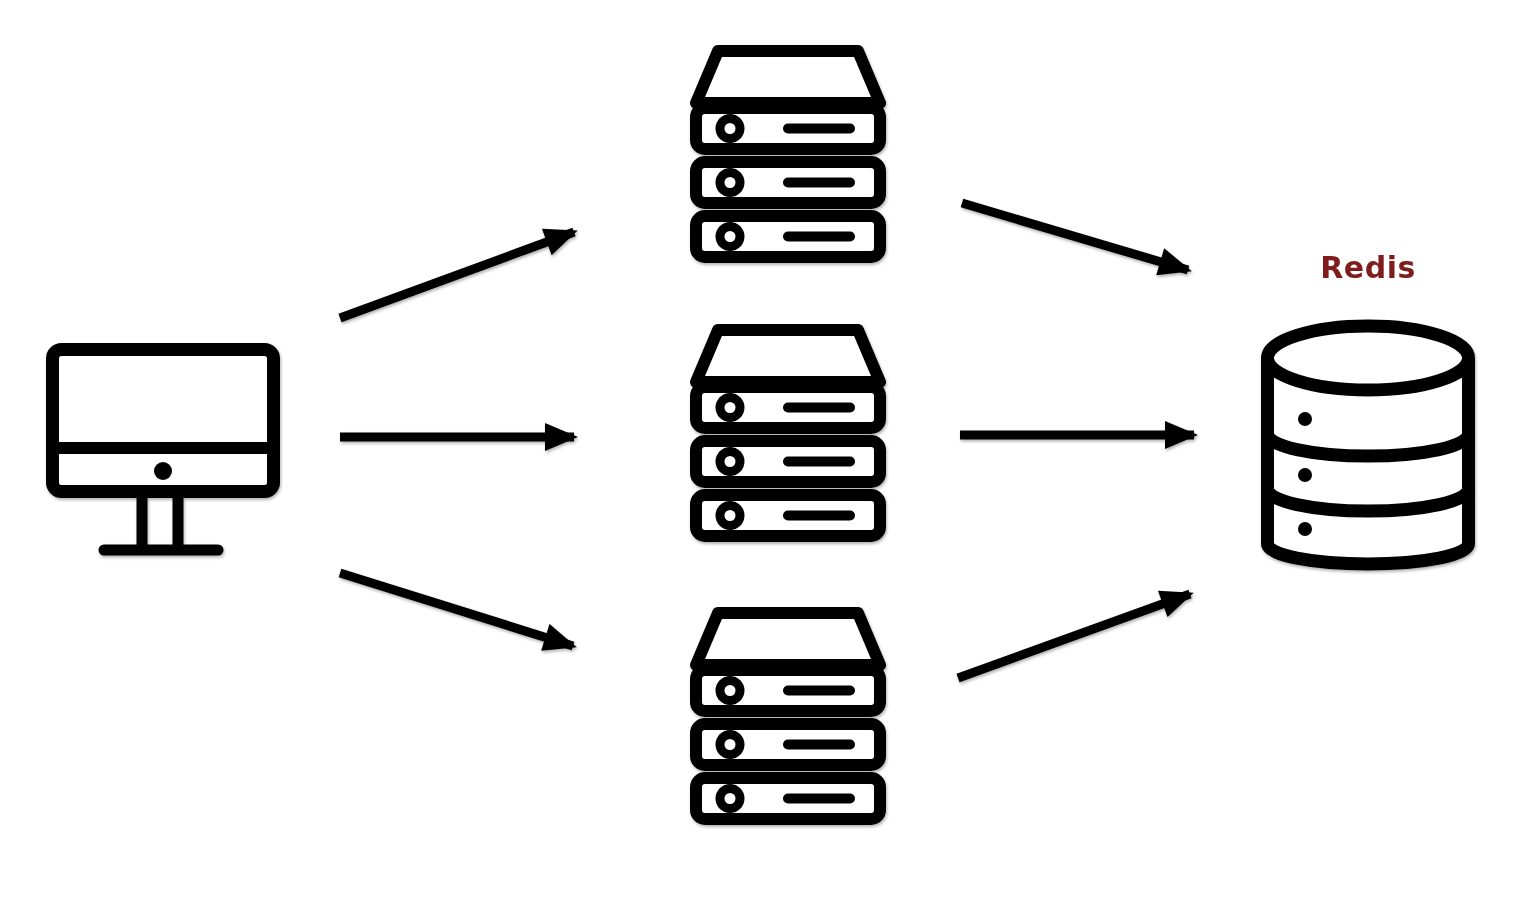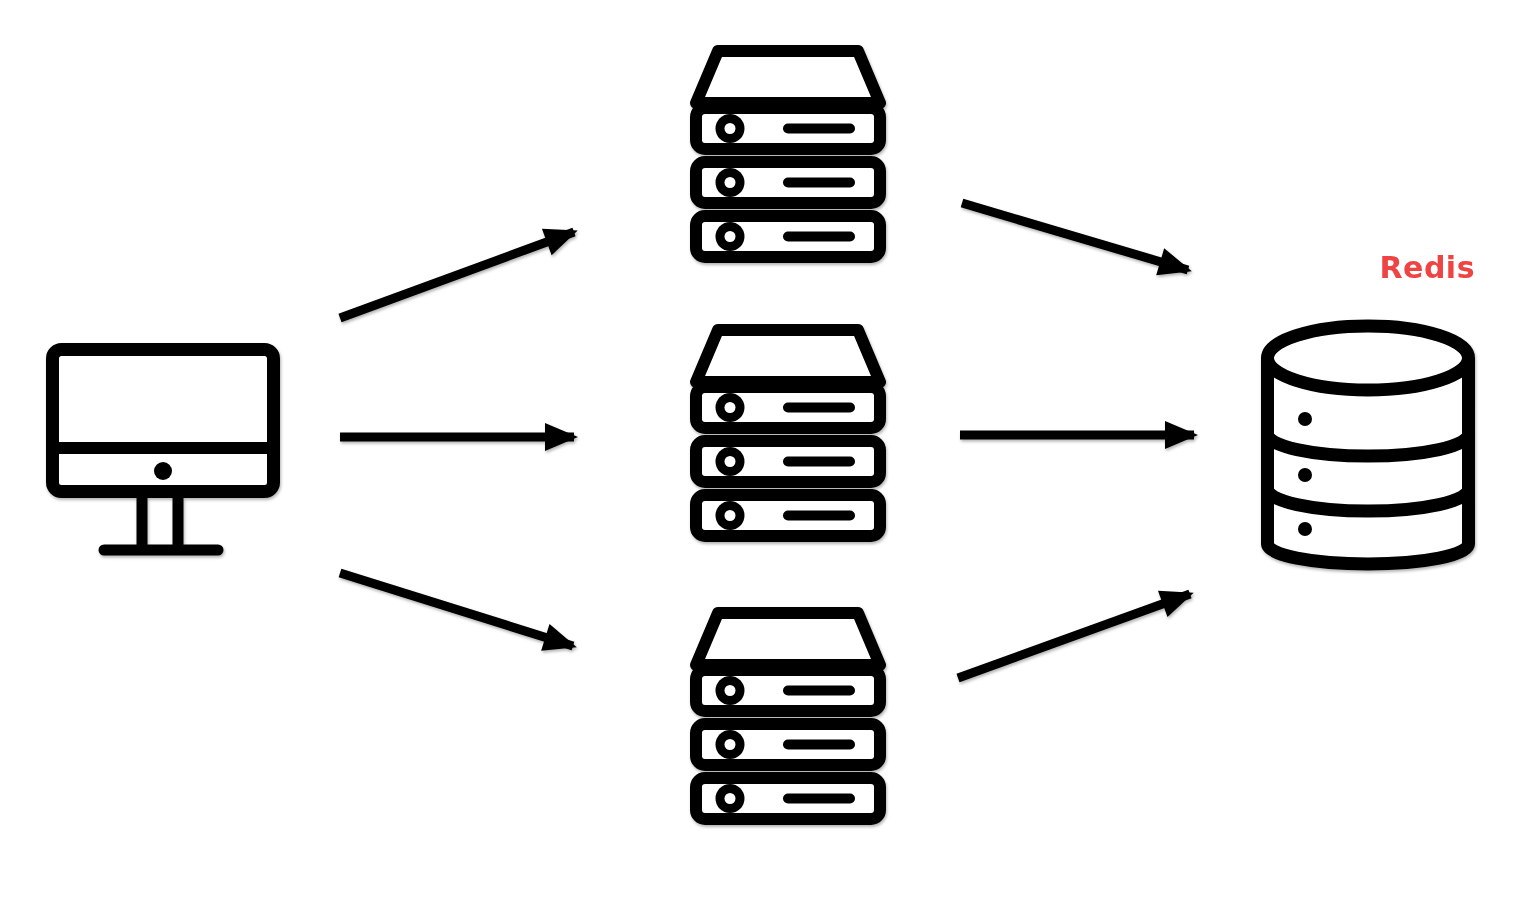--- a/index.html
+++ b/index.html
@@ -11,24 +11,24 @@
     overflow: hidden;
     font-family: "DejaVu Sans", "Liberation Sans", sans-serif;
   }
   .abs { position: absolute; }
   .shadow { filter: drop-shadow(1px 2px 1.5px rgba(0,0,0,0.30)); }
   .redis-label {
     position: absolute;
     left: 1261px;
     top: 250px;
     width: 214px;
-    text-align: right;
+    text-align: center;
     font-size: 30px;
     font-weight: bold;
-    color: #ef4444;
+    color: #7f1d1d;
     letter-spacing: 0.5px;
   }
   svg { display: block; overflow: visible; }
 </style>
 </head>
 <body>
 
 <div class="canvas">
 
   <svg width="0" height="0" style="position:absolute" aria-hidden="true">

